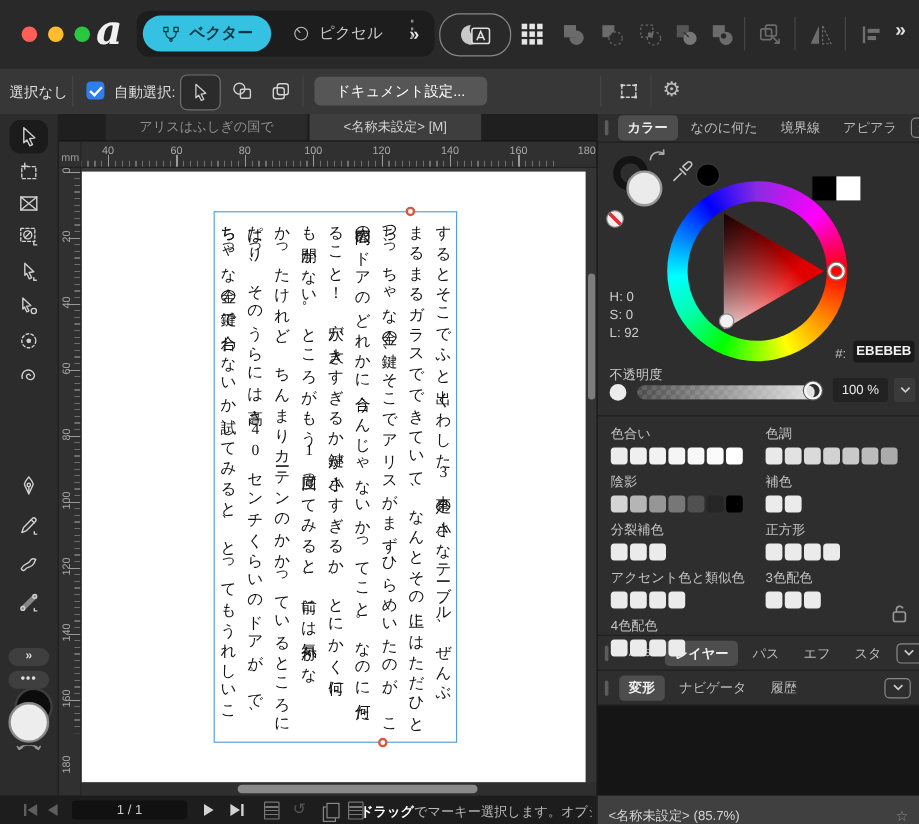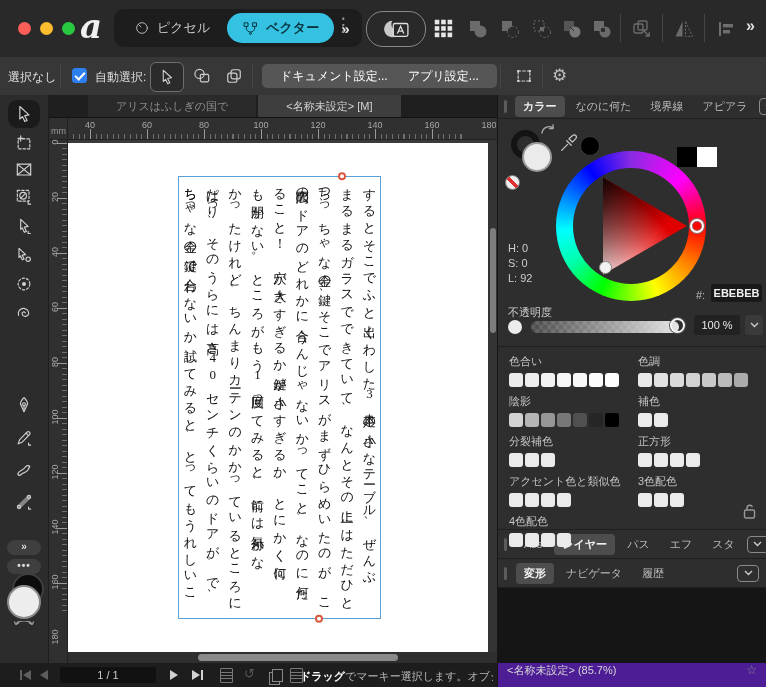--- a/index.html
+++ b/index.html
@@ -139,52 +139,52 @@
   .bar{width:2px;height:10px;background:#5e5e5e}.bar.lt{background:#d2d2d2}
   .sb-item{position:absolute;top:7px;display:flex;align-items:center;gap:1px}
   .page-box{position:absolute;left:60px;top:4px;width:96px;height:16px;background:#111;border-radius:3px;
        color:#ccc;display:flex;align-items:center;justify-content:center}
   .mdoc{width:11px;height:13px;border:1px solid #777;border-radius:1px;
        background:linear-gradient(transparent 3px,#777 3px,#777 4px,transparent 4px,transparent 6px,#777 6px,#777 7px,transparent 7px,transparent 9px,#777 9px,#777 10px,transparent 10px)}
   .copy2{width:9px;height:11px;border:1px solid #888;box-shadow:-3px 3px 0 -1px #1d1d1d,-3px 3px 0 0 #888;margin-left:4px}
   .undo{color:#555;font-size:13px;line-height:10px}
   .hint{position:absolute;left:300px;top:6px;width:193px;overflow:hidden;white-space:nowrap;color:#b9b9b9}
   .hint b{color:#fff}
-  .sb-right{position:absolute;left:497px;top:0;width:269px;height:24px;background:#4c1d95;border-left:1px solid #151515;
-       display:flex;align-items:flex-start;padding:0 9px;box-sizing:border-box;gap:12px}
+  .sb-right{position:absolute;left:497px;top:0;width:269px;height:24px;background:#404040;border-left:1px solid #151515;
+       display:flex;align-items:flex-end;padding:0 9px;box-sizing:border-box;gap:12px}
   .sb-doc{flex:1;color:#d5d5d5}
   .star{color:#8a8a8a;font-size:12px}
 </style>
 </head>
 <body>
 
 <div id="app">
 
   <div class="titlebar">
     <span class="tl r"></span>
     <span class="tl y"></span>
     <span class="tl g"></span>
     <div class="logo">a</div>
 
     <div class="persona-group">
-      <div class="persona">
-        <svg class="ic" width="16" height="16" viewBox="0 0 24 24" style="stroke:#bdbdbd">
-          <circle cx="12" cy="12" r="8"></circle>
-            <path d="M7 7l3.5 3.5"></path>
-        </svg>
-        <span>ピクセル</span>
-      </div>
       <div class="persona active">
         <svg class="ic" width="17" height="17" viewBox="0 0 24 24" style="stroke:#093540">
           <rect x="3.5" y="4" width="5" height="5"></rect>
             <rect x="15.5" y="4" width="5" height="5"></rect>
           <path d="M6 9v2a6 6 0 0 0 12 0V9"></path>
             <circle cx="12" cy="19" r="1.4"></circle>
         </svg>
         <span>ベクター</span>
+      </div>
+      <div class="persona">
+        <svg class="ic" width="16" height="16" viewBox="0 0 24 24" style="stroke:#bdbdbd">
+          <circle cx="12" cy="12" r="8"></circle>
+            <path d="M7 7l3.5 3.5"></path>
+        </svg>
+        <span>ピクセル</span>
       </div>
       <span class="pg-chev">»</span>
     </div>
     <span class="tb-dots">⋮</span>
 
     <div class="moon-btn">
       <svg width="38" height="22" viewBox="0 0 40 24">
         <path d="M16 3a9 9 0 1 0 8.6 11.6A8 8 0 0 1 16 3z" fill="#c9c9c9"></path>
         <rect x="17" y="6" width="16" height="14" rx="2" fill="#2a2a2a" stroke="#e0e0e0" stroke-width="1.4"></rect>
         <path d="M21.5 17l3.5-8 3.5 8M22.8 14.4h4.4" stroke="#e0e0e0" stroke-width="1.4" fill="none"></path>
@@ -286,21 +286,20 @@
       </svg>
     </span>
     <span class="tool-btn" style="left:218px">
       <svg class="ic" width="20" height="20" viewBox="0 0 24 24">
         <rect x="8.5" y="4.5" width="11" height="11" rx="2.5"></rect>
           <rect x="4.5" y="8.5" width="11" height="11" rx="2.5"></rect>
       </svg>
     </span>
     <span class="vsep" style="left:252px;top:6px;height:26px"></span>
     <span class="gray-btn" style="left:262px">ドキュメント設定...</span>
-    <span class="gray-btn" style="left:390px">アプリ設定...</span>
     <span class="vsep" style="left:500px;top:6px;height:26px"></span>
     <span class="tool-btn" style="left:508px">
       <svg class="ic" width="20" height="20" viewBox="0 0 24 24">
         <rect x="5" y="6" width="14" height="12" stroke-dasharray="3 2.4"></rect>
         <g fill="#d0d0d0" stroke="none">
             <rect x="3.8" y="4.8" width="2.6" height="2.6"></rect>
             <rect x="17.6" y="4.8" width="2.6" height="2.6"></rect>
         <rect x="3.8" y="16.6" width="2.6" height="2.6"></rect>
             <rect x="17.6" y="16.6" width="2.6" height="2.6"></rect>
           </g>

